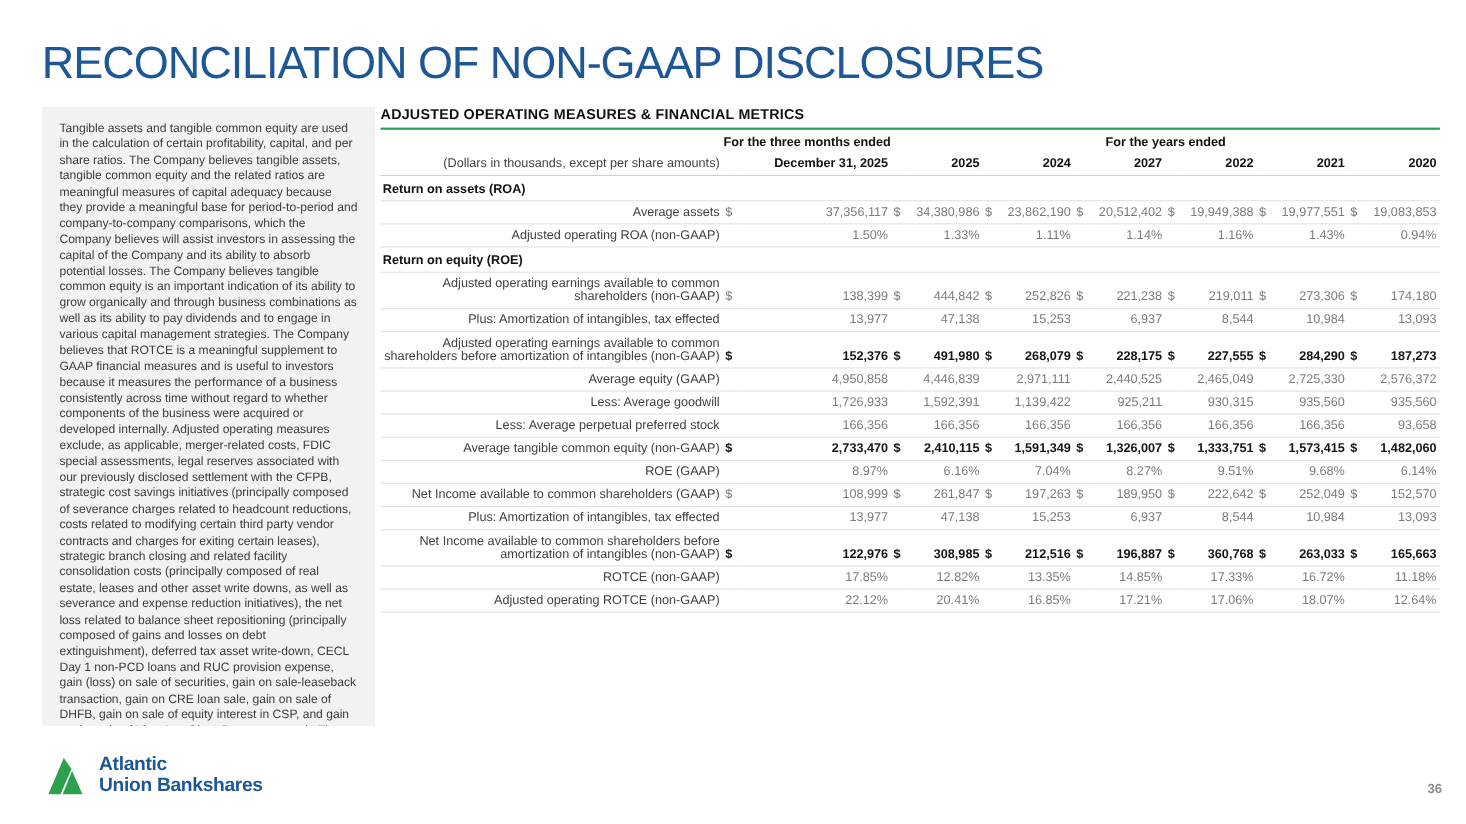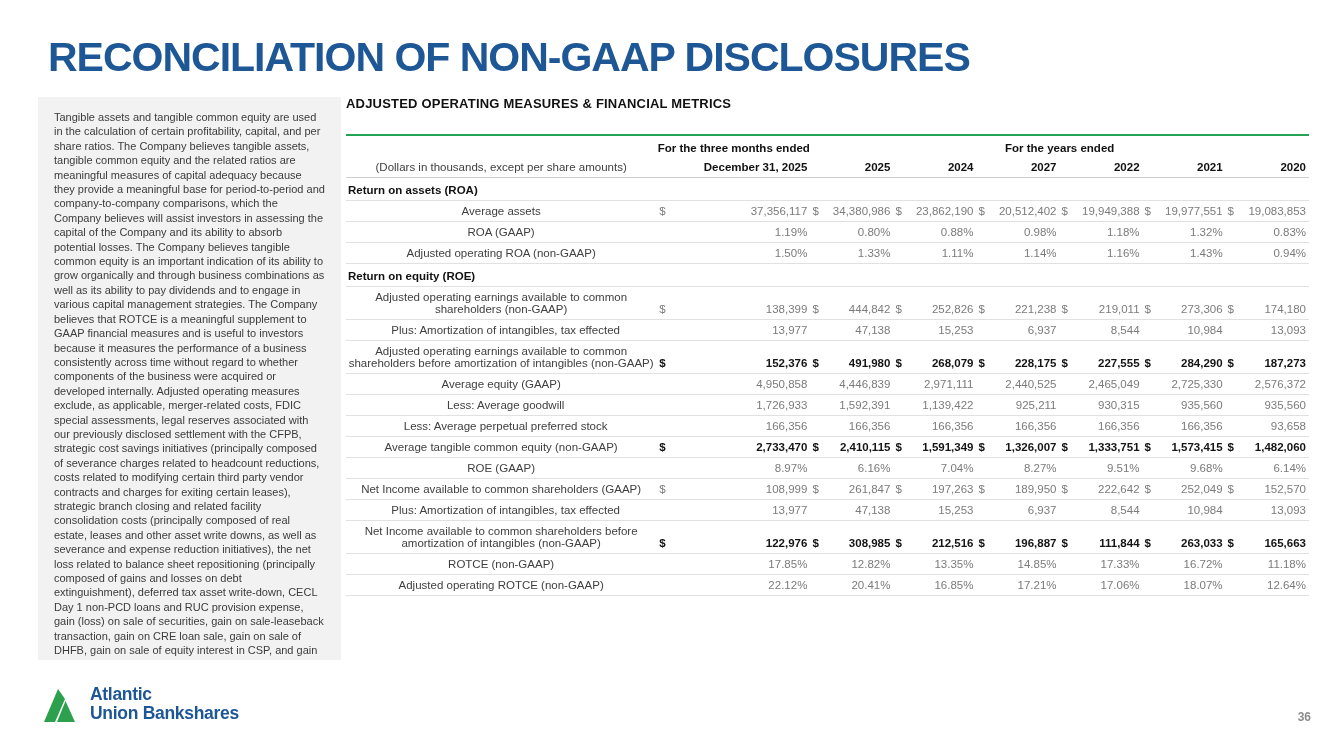--- a/index.html
+++ b/index.html
@@ -12,43 +12,43 @@
     --rule-mid:#cfcfcf;
     --rule-dark:#7a7a7a;
   }
   *{box-sizing:border-box;}
   html,body{margin:0;padding:0;}
   body{
     width:1333px;height:749px;position:relative;overflow:hidden;
     background:#ffffff;font-family:"Liberation Sans", sans-serif;
   }
   .page-title{
-    position:absolute;left:48px;top:34px;
-    font-size:41px;font-weight:700;letter-spacing:-1px;
+    position:absolute;left:38px;top:34px;
+    font-size:41px;font-weight:400;letter-spacing:-1px;
     color:var(--blue);white-space:nowrap;
   }
   .sidebar{
     position:absolute;left:38px;top:97px;width:303px;height:563px;
     background:#f2f2f2;padding:13px 16px;overflow:hidden;
     font-size:11px;line-height:14.4px;color:#3b3b3b;
   }
   .table-wrap{
     position:absolute;left:346px;top:96px;width:963px;
   }
   .table-title{
     font-size:13px;font-weight:bold;color:var(--ink);
-    letter-spacing:.2px;padding-bottom:23px;
+    letter-spacing:.2px;padding-bottom:5px;
     border-bottom:2px solid var(--green);
   }
   table{width:100%;border-collapse:collapse;table-layout:fixed;margin-top:3px;}
   td{
     font-size:11.5px;color:var(--val);padding:4px 3px 4px 0;
     border-bottom:1px solid var(--rule-light);vertical-align:bottom;
   }
-  td.lbl{color:var(--lbl);padding-left:2px;text-align:center;}
+  td.lbl{color:var(--lbl);padding-left:2px;text-align:right;}
   td.lbl.ind{padding-left:11px;}
   td.cur{text-align:left;padding-left:2px;}
   td.num{text-align:right;}
   tr.grp td{border-bottom:none;padding:3px 0;}
   td.grp-span{
     font-weight:bold;color:var(--ink);text-align:center;
     border-bottom:1px solid #d9d9d9;
   }
   tr.dates td{border-bottom:1px solid var(--rule-mid);}
   td.datehead{font-weight:bold;color:var(--ink);text-align:right;}
@@ -139,37 +139,20 @@
           <td class="cur">$</td>
           <td class="num">20,512,402</td>
           <td class="cur">$</td>
           <td class="num">19,949,388</td>
           <td class="cur">$</td>
           <td class="num">19,977,551</td>
           <td class="cur">$</td>
           <td class="num">19,083,853</td>
         </tr>
         <tr>
-          <td class="lbl">ROA (GAAP)</td>
-          <td class="cur"></td>
-          <td class="num">1.19%</td>
-          <td class="cur"></td>
-          <td class="num">0.80%</td>
-          <td class="cur"></td>
-          <td class="num">0.88%</td>
-          <td class="cur"></td>
-          <td class="num">0.98%</td>
-          <td class="cur"></td>
-          <td class="num">1.18%</td>
-          <td class="cur"></td>
-          <td class="num">1.32%</td>
-          <td class="cur"></td>
-          <td class="num">0.83%</td>
-        </tr>
-        <tr>
           <td class="lbl">Adjusted operating ROA (non-GAAP)</td>
           <td class="cur"></td>
           <td class="num">1.50%</td>
           <td class="cur"></td>
           <td class="num">1.33%</td>
           <td class="cur"></td>
           <td class="num">1.11%</td>
           <td class="cur"></td>
           <td class="num">1.14%</td>
           <td class="cur"></td>
@@ -356,21 +339,21 @@
           <td class="lbl">Net Income available to common shareholders before amortization of intangibles (non-GAAP)</td>
           <td class="cur">$</td>
           <td class="num">122,976</td>
           <td class="cur">$</td>
           <td class="num">308,985</td>
           <td class="cur">$</td>
           <td class="num">212,516</td>
           <td class="cur">$</td>
           <td class="num">196,887</td>
           <td class="cur">$</td>
-          <td class="num">111,844</td>
+          <td class="num">360,768</td>
           <td class="cur">$</td>
           <td class="num">263,033</td>
           <td class="cur">$</td>
           <td class="num">165,663</td>
         </tr>
         <tr>
           <td class="lbl">ROTCE (non-GAAP)</td>
           <td class="cur"></td>
           <td class="num">17.85%</td>
           <td class="cur"></td>

